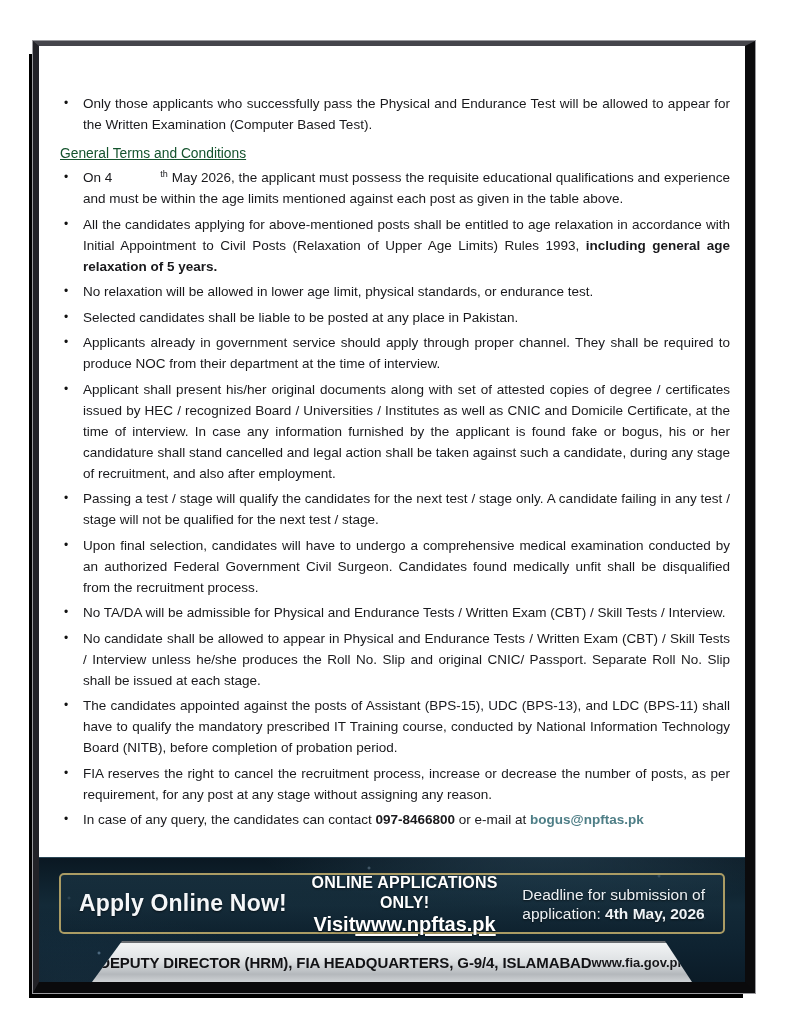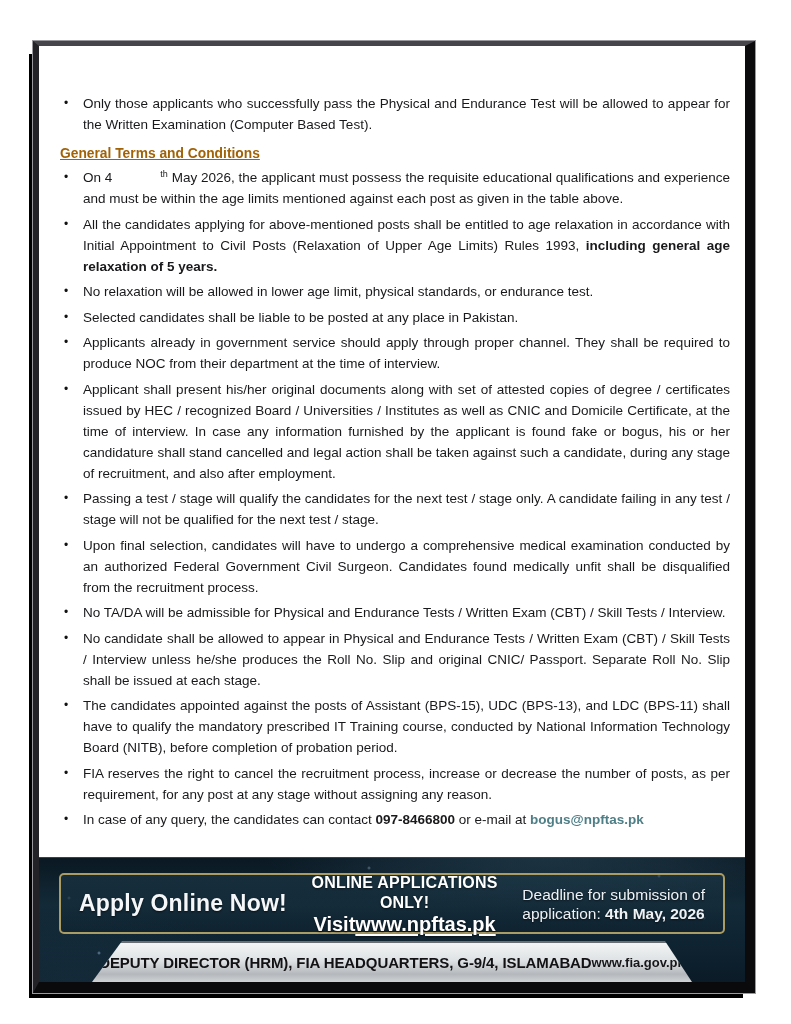--- a/index.html
+++ b/index.html
@@ -16,21 +16,21 @@
          box-shadow:-8px 9px 0 -4px #000;}
   .content{position:absolute;top:0;left:0;right:0;bottom:124px;padding:47px 15px 0 17px;overflow:hidden;}
   .blist{list-style:none;margin:0;padding:0;}
   .blist li{display:flex;gap:11px;margin:0 0 4.5px 4px;
             font-size:13.5px;line-height:21px;color:#19191c;}
   .blist .marker{flex:0 0 12px;text-align:center;font-size:12px;line-height:21px;color:#111;}
   .blist .btxt{flex:1;text-align:justify;}
   .b{font-weight:bold;text-align:center;}
   .email{color:#4e7e86;font-weight:bold;}
   sup{font-size:9px;line-height:0;margin-left:48px;}
-  .heading{font-size:13.8px;font-weight:bold;color:#a16207;text-decoration:underline;
+  .heading{font-size:13.8px;font-weight:normal;color:#14532d;text-decoration:underline;
            margin:11px 0 6px 4px;}
   
   .banner{position:absolute;left:0;right:0;bottom:0;height:124px;
           background:
             radial-gradient(1.5px 1.5px at 60px 95px,rgba(180,220,255,.55),transparent 2px),
             radial-gradient(1.5px 1.5px at 140px 110px,rgba(180,220,255,.4),transparent 2px),
             radial-gradient(1.5px 1.5px at 620px 18px,rgba(200,230,255,.5),transparent 2px),
             radial-gradient(1.5px 1.5px at 665px 60px,rgba(200,230,255,.35),transparent 2px),
             radial-gradient(1.5px 1.5px at 330px 10px,rgba(200,230,255,.4),transparent 2px),
             radial-gradient(1.5px 1.5px at 30px 40px,rgba(200,230,255,.3),transparent 2px),

